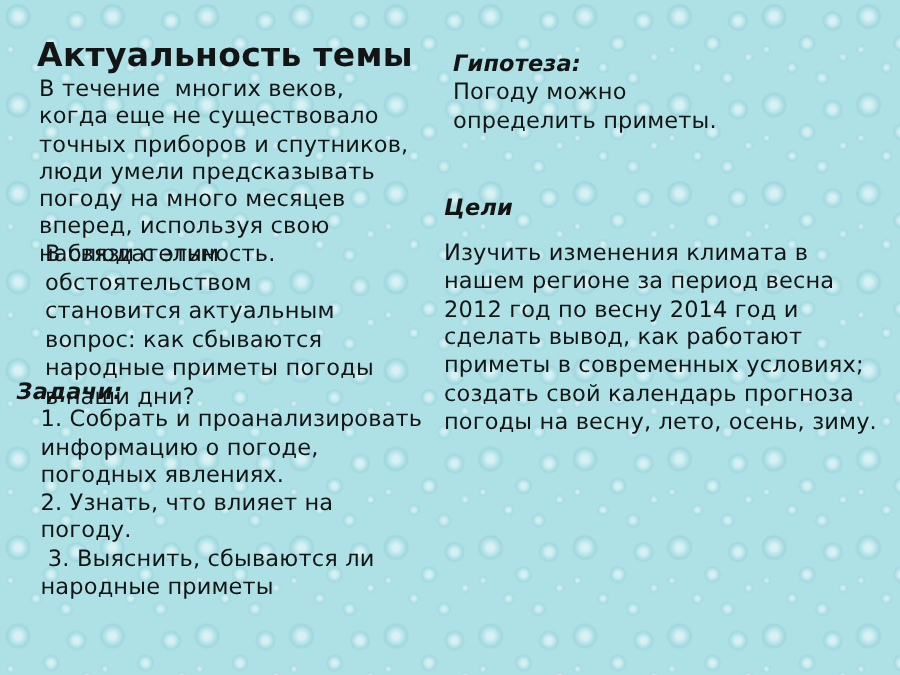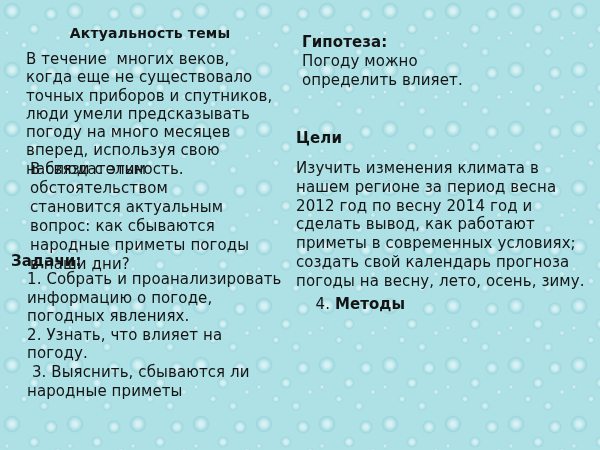--- a/index.html
+++ b/index.html
@@ -15,23 +15,23 @@
       radial-gradient(circle 9px at 12px 11px, rgba(255,255,255,.55) 0 2px, rgba(228,250,251,.35) 4px, rgba(134,198,207,.38) 7.5px, rgba(134,198,207,0) 9px),
       radial-gradient(circle 6px at 34px 29px, rgba(255,255,255,.5) 0 1.5px, rgba(228,250,251,.3) 3px, rgba(134,198,207,.33) 5px, rgba(134,198,207,0) 6px),
       radial-gradient(circle 4px at 24px 45px, rgba(255,255,255,.45) 0 1px, rgba(228,250,251,.3) 2px, rgba(140,202,210,.3) 3.4px, rgba(140,202,210,0) 4.2px),
       radial-gradient(circle 7px at 51px 14px, rgba(255,255,255,.5) 0 2px, rgba(228,250,251,.3) 3.5px, rgba(134,198,207,.35) 6px, rgba(134,198,207,0) 7.2px),
       radial-gradient(circle 5px at 44px 52px, rgba(255,255,255,.45) 0 1.2px, rgba(225,248,250,.28) 2.5px, rgba(140,202,210,.3) 4.2px, rgba(140,202,210,0) 5.2px),
       radial-gradient(circle 3px at 7px 33px, rgba(255,255,255,.4) 0 .8px, rgba(150,208,214,.3) 2.4px, rgba(150,208,214,0) 3.2px),
       radial-gradient(circle 3.5px at 58px 38px, rgba(255,255,255,.4) 0 1px, rgba(150,208,214,.3) 2.8px, rgba(150,208,214,0) 3.6px);
     background-size:63px 59px,63px 59px,63px 59px,63px 59px,63px 59px,63px 59px,63px 59px;
   }
   .tb{position:absolute;white-space:pre-wrap;font-size:15px;line-height:18.6px;letter-spacing:.1px;}
-  .b{font-weight:bold;}
+  .b{font-weight:bold;font-style:italic;}
   .slide-title{position:absolute;left:0;top:25px;width:300px;text-align:center;
-    font-size:14px;font-weight:bold;letter-spacing:.2px;}
+    font-size:22px;font-weight:bold;letter-spacing:.2px;}
   .intro{left:26px;top:50px;line-height:18.3px;}
   .relevance{left:30px;top:160px;line-height:19px;}
   .tasks-title{left:11px;top:252px;}
   .tasks{left:27px;top:270px;line-height:18.6px;}
   .hyp-title{left:302px;top:33px;}
   .hyp{left:302px;top:52px;line-height:18.6px;}
   .goals-title{left:296px;top:129px;}
   .goals{left:296px;top:159px;line-height:18.8px;}
   .methods-heading{left:296px;top:276px;}
   .methods{left:296px;top:289px;line-height:18.5px;}
@@ -64,30 +64,27 @@
 информацию о погоде,
 погодных явлениях.
 2. Узнать, что влияет на
 погоду.
  3. Выяснить, сбываются ли
 народные приметы</div>
 
   <div class="tb hyp-title b">Гипотеза:</div>
 
   <div class="tb hyp">Погоду можно
-определить влияет.</div>
+определить приметы.</div>
 
   <div class="tb goals-title b">Цели</div>
 
   <div class="tb goals">Изучить изменения климата в
 нашем регионе за период весна
 2012 год по весну 2014 год и
 сделать вывод, как работают
 приметы в современных условиях;
 создать свой календарь прогноза
 погоды на весну, лето, осень, зиму.</div>
 
-  <div class="tb methods-heading">
-    <span>4. </span><span class="b">Методы</span>
-  </div>
 
 
 </div>
 
 </body></html>

